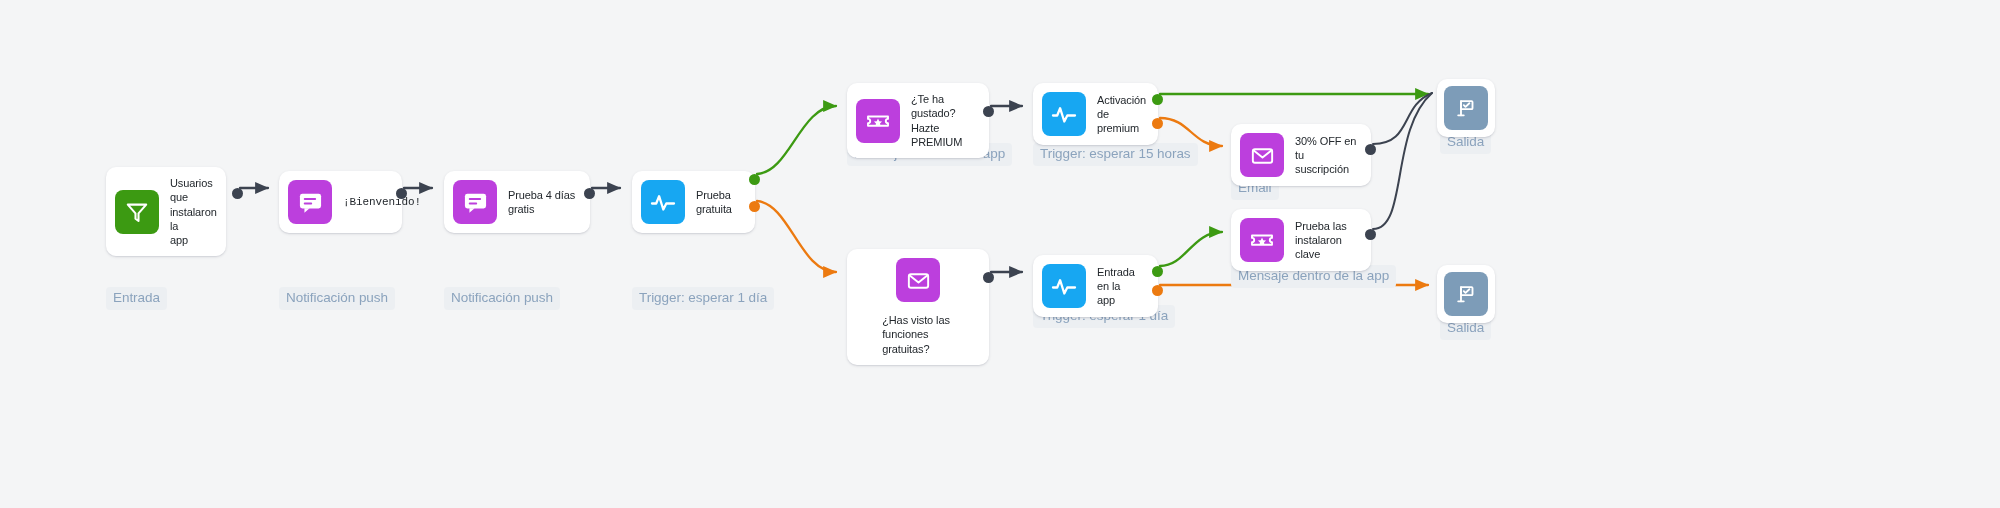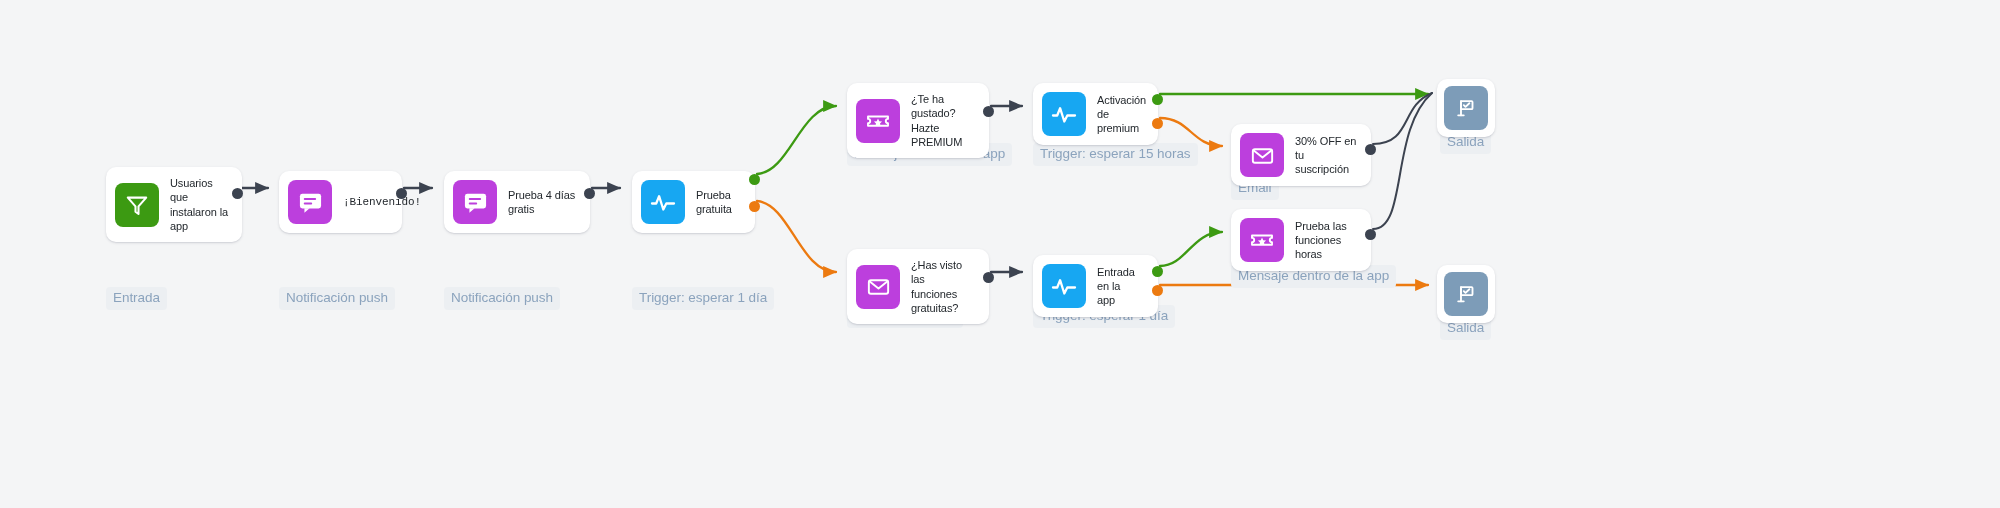--- a/index.html
+++ b/index.html
@@ -108,21 +108,21 @@
         <path d="M 1160 118 C 1190 118 1192 146 1222 146" fill="none" stroke="#ec7a10" stroke-width="2.3" stroke-linecap="round" marker-end="url(#ah-orange)"></path>
         <path d="M 991 272 L 1022 272" fill="none" stroke="#3c4350" stroke-width="2.3" stroke-linecap="round" marker-end="url(#ah-dark)"></path>
         <path d="M 1160 266 C 1186 266 1192 232 1222 232" fill="none" stroke="#3c9a12" stroke-width="2.3" stroke-linecap="round" marker-end="url(#ah-green)"></path>
         <path d="M 1160 285 L 1428 285" fill="none" stroke="#ec7a10" stroke-width="2.3" stroke-linecap="round" marker-end="url(#ah-orange)"></path>
         <path d="M 1373 144 C 1412 144 1400 106 1432 93" fill="none" stroke="#3c4350" stroke-width="2" stroke-linecap="round"></path>
         <path d="M 1373 229 C 1408 229 1390 130 1432 93" fill="none" stroke="#3c4350" stroke-width="2" stroke-linecap="round"></path>
       </g>
   </svg>
 
   <div id="nodes-layer">
-      <div class="node" style="left: 106px; top: 167px; width: 136px;">
+      <div class="node" style="left: 106px; top: 167px; width: 120px;">
         <div class="node-icon icon-green">
           <svg width="26" height="26" viewBox="0 0 24 24">
             <path d="M3.5 5.2 h17 L13.4 13.3 V20.2 L10.6 18.2 V13.3 Z" stroke="#ffffff" fill="none" stroke-width="1.9" stroke-linejoin="round"></path>
           </svg>
         </div>
         <div class="node-label">Usuarios que
 instalaron la
 app</div>
       </div>
       <div class="sublabel" style="left: 106px; top: 287px;">Entrada</div>
@@ -186,21 +186,21 @@
         <div class="node-icon icon-purple">
           <svg width="27" height="27" viewBox="0 0 28 28">
             <rect x="4" y="7.5" width="20" height="14" rx="2.1" stroke="#ffffff" fill="none" stroke-width="2" stroke-linecap="round" stroke-linejoin="round"></rect>
             <path d="M4.6 8.6 L14 16.2 L23.4 8.6" stroke="#ffffff" fill="none" stroke-width="2" stroke-linecap="round" stroke-linejoin="round"></path>
           </svg>
         </div>
         <div class="node-label">30% OFF en tu
 suscripción</div>
       </div>
       <div class="sublabel" style="left: 1231px; top: 177px;">Email</div>
-      <div class="node" style="left: 847px; top: 249px; width: 142px;">
+      <div class="node" style="left: 847px; top: 249px; width: 142px; flex-direction: column;">
         <div class="node-icon icon-purple">
           <svg width="27" height="27" viewBox="0 0 28 28">
             <rect x="4" y="7.5" width="20" height="14" rx="2.1" stroke="#ffffff" fill="none" stroke-width="2" stroke-linecap="round" stroke-linejoin="round"></rect>
             <path d="M4.6 8.6 L14 16.2 L23.4 8.6" stroke="#ffffff" fill="none" stroke-width="2" stroke-linecap="round" stroke-linejoin="round"></path>
           </svg>
         </div>
         <div class="node-label">¿Has visto las
 funciones
 gratuitas?</div>
       </div>
@@ -216,21 +216,21 @@
       </div>
       <div class="sublabel" style="left: 1033px; top: 305px;">Trigger: esperar 1 día</div>
       <div class="node" style="left: 1231px; top: 209px; width: 140px;">
         <div class="node-icon icon-purple">
           <svg width="28" height="28" viewBox="0 0 28 28">
             <path d="M4 9.5 h20 v2.4 a2.2 2.2 0 0 0 0 4.4 v2.4 h-20 v-2.4 a2.2 2.2 0 0 0 0-4.4 Z" stroke="#ffffff" fill="none" stroke-width="1.9" stroke-linejoin="round"></path>
             <path d="M14 11.6 l1.25 2.55 2.8 0.4 -2.03 1.97 0.48 2.78 -2.5 -1.31 -2.5 1.31 0.48 -2.78 -2.03 -1.97 2.8 -0.4 Z" fill="#ffffff"></path>
           </svg>
         </div>
         <div class="node-label">Prueba las
-funciones horas</div>
+instalaron clave</div>
       </div>
       <div class="sublabel" style="left: 1231px; top: 265px;">Mensaje dentro de la app</div>
       <div class="node exit-node" style="left: 1437px; top: 79px;">
         <div class="node-icon icon-slate">
           <svg width="26" height="26" viewBox="0 0 28 28">
             <path d="M8.6 6.4 V21.8" stroke="#ffffff" fill="none" stroke-width="2" stroke-linecap="round" stroke-linejoin="round"></path>
             <rect x="8.6" y="6.6" width="12.4" height="8.6" rx="1" stroke="#ffffff" fill="none" stroke-width="2" stroke-linecap="round" stroke-linejoin="round"></rect>
             <path d="M11.6 10.9 L13.5 12.8 L17.6 8.9" stroke="#ffffff" fill="none" stroke-width="2" stroke-linecap="round" stroke-linejoin="round"></path>
             <path d="M5.6 21.9 H11.6" stroke="#ffffff" fill="none" stroke-width="2" stroke-linecap="round" stroke-linejoin="round"></path>
           </svg>

